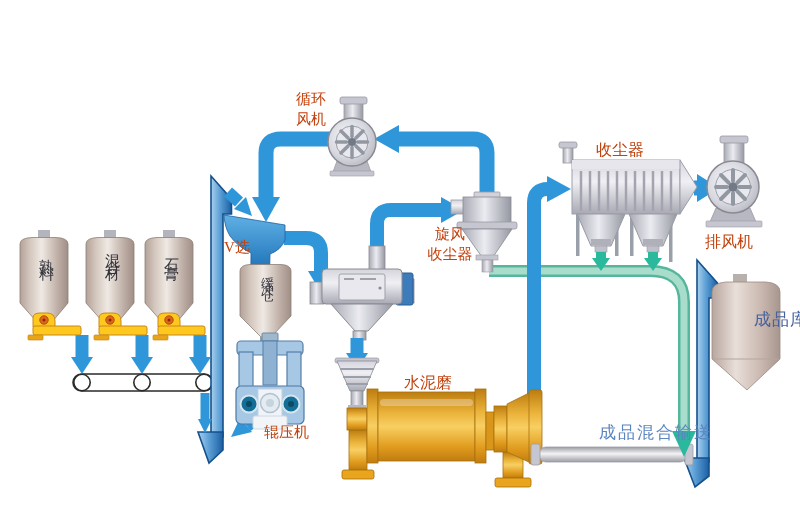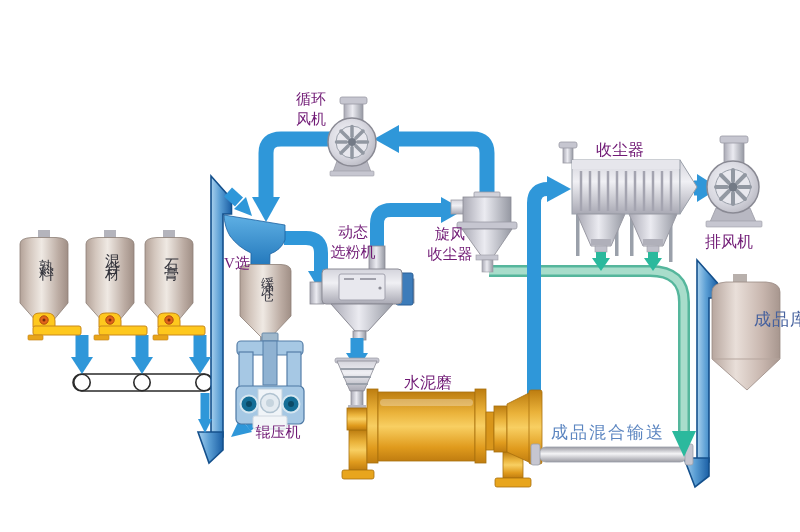--- a/index.html
+++ b/index.html
@@ -1,19 +1,19 @@
 <!DOCTYPE html>
 <html><head>
 <meta charset="utf-8">
 <style>
   html,body{margin:0;padding:0;background:#ffffff;}
   .stage{position:relative;width:800px;height:532px;background:#ffffff;overflow:hidden;
          font-family:"Liberation Serif","DejaVu Serif",serif;}
   .stage svg{position:absolute;left:0;top:0;}
-  .lbl{position:absolute;color:#701a75;text-align:center;line-height:1.3;white-space:pre-line;}
+  .lbl{position:absolute;color:#c2410c;text-align:center;line-height:1.3;white-space:pre-line;}
   .title{font-size:20px;font-weight:bold;letter-spacing:2px;color:#111;}
   .lbl-15{font-size:15px;}
   .lbl-16{font-size:16px;}
   .vert{writing-mode:vertical-rl;text-orientation:upright;letter-spacing:0.42em;}
   .silo-txt{font-size:15px;color:#33333b;}
   .bin-txt{font-size:13px;color:#3a3a44;letter-spacing:0.5em;}
   .blue-txt{color:#47629e;font-size:17px;letter-spacing:1px;}
   .blue-txt2{color:#5b85c0;font-size:17px;letter-spacing:2px;}
 </style>
 </head>
@@ -353,23 +353,21 @@
   </g>
 </svg>
 
   <div class="lbl lbl-15" style="left:288px;top:90px;width:46px;">循环
 风机</div>
   <div class="lbl lbl-16" style="left:592px;top:140px;width:56px;">收尘器</div>
   <div class="lbl lbl-16" style="left:698px;top:232px;width:62px;">排风机</div>
   <div class="lbl silo-txt vert" style="left:36px;top:247px;">熟料</div>
   <div class="lbl silo-txt vert" style="left:102px;top:241px;">混合材</div>
   <div class="lbl silo-txt vert" style="left:161px;top:247px;">石膏</div>
-  <div class="lbl lbl-15" style="left:218px;top:254px;width:38px;">V选</div>
+  <div class="lbl lbl-15" style="left:218px;top:238px;width:38px;">V选</div>
   <div class="lbl bin-txt vert" style="left:258px;top:266px;">缓冲仓</div>
-  <div class="lbl lbl-15" style="left:322px;top:223px;width:62px;">动态
-选粉机</div>
   <div class="lbl lbl-15" style="left:419px;top:225px;width:62px;text-align:center;">旋风
 收尘器</div>
-  <div class="lbl lbl-15" style="left:247px;top:423px;width:62px;">辊压机</div>
+  <div class="lbl lbl-15" style="left:247px;top:423px;width:62px;text-align:right;">辊压机</div>
   <div class="lbl lbl-16" style="left:397px;top:373px;width:62px;">水泥磨</div>
   <div class="lbl blue-txt" style="left:714px;top:309px;width:66px;padding-left:34px;">成品库</div>
-  <div class="lbl blue-txt2" style="left:544px;top:422px;width:128px;">成品混合输送</div>
+  <div class="lbl blue-txt2" style="left:544px;top:422px;width:128px;padding-left:48px;">成品混合输送</div>
 </div>
 
 </body></html>

